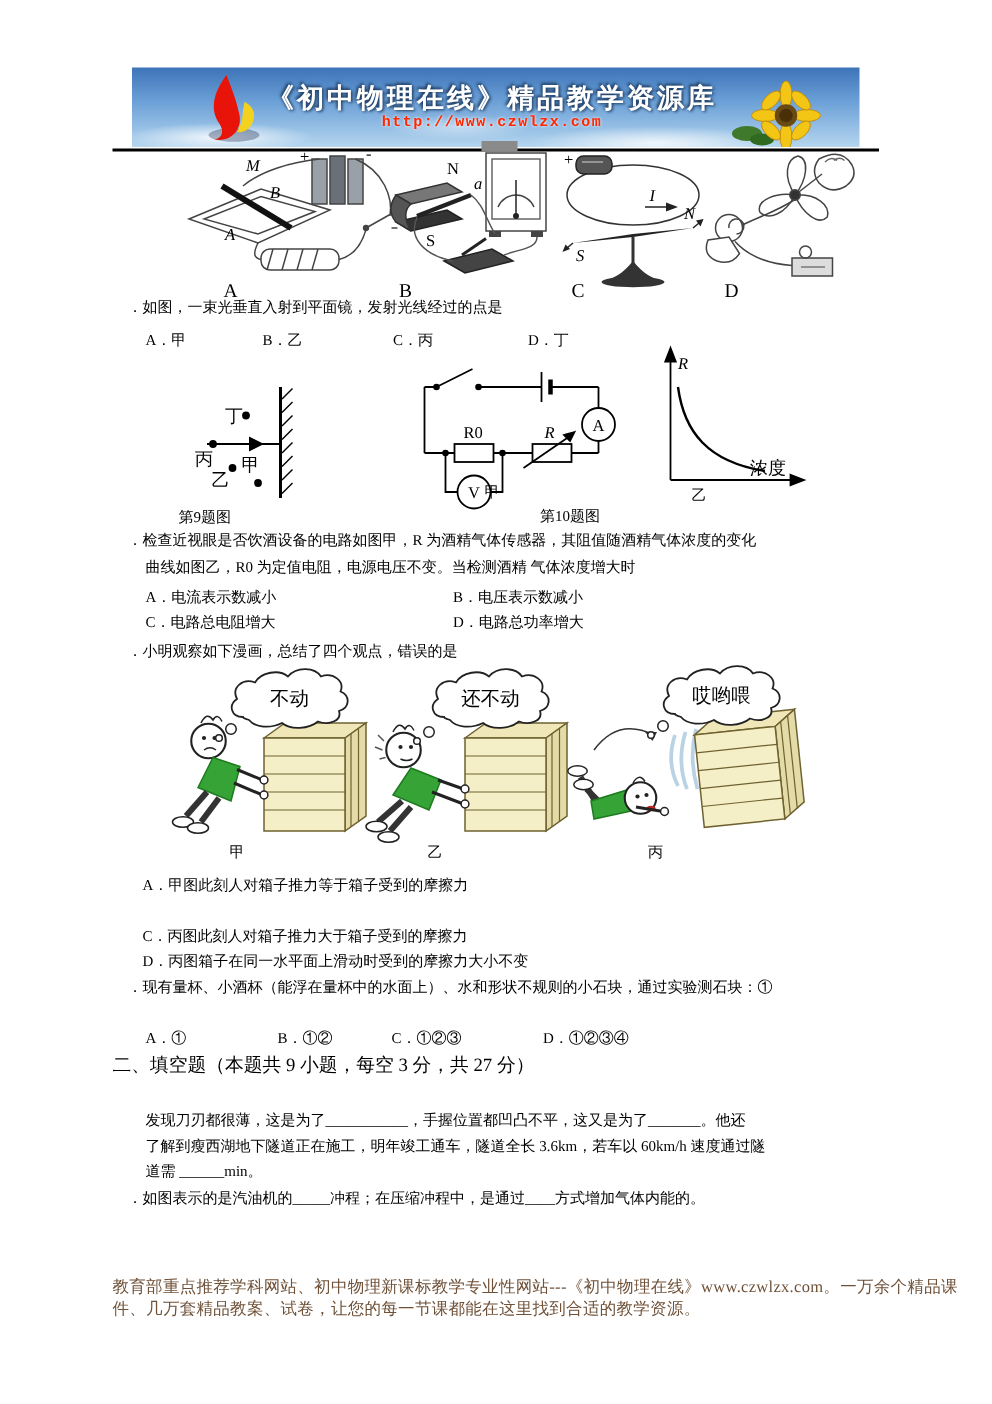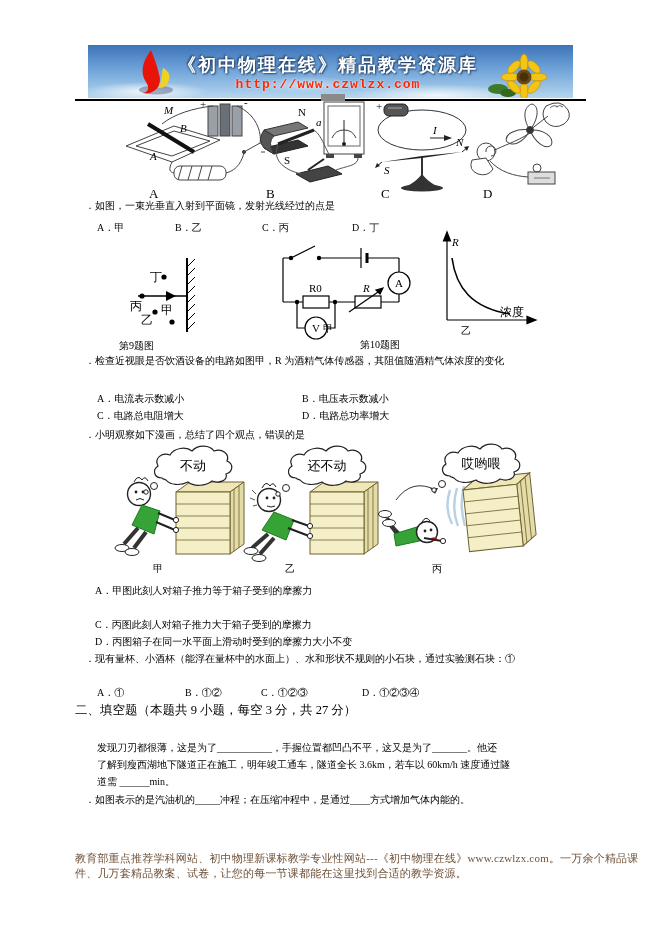--- a/index.html
+++ b/index.html
@@ -12,21 +12,21 @@
   .smudge{position:absolute;left:321px;top:94px;width:24px;height:7px;background:#8a8a8a;}
   .banner{position:absolute;left:88px;top:45px;width:485px;height:53px;overflow:hidden;
       background:
         radial-gradient(ellipse 90px 14px at 12% 88%, rgba(255,255,255,.85), rgba(255,255,255,0) 70%),
         radial-gradient(ellipse 120px 16px at 72% 95%, rgba(255,255,255,.8), rgba(255,255,255,0) 70%),
         radial-gradient(ellipse 70px 12px at 45% 75%, rgba(255,255,255,.45), rgba(255,255,255,0) 70%),
         linear-gradient(180deg,#3d74b8 0%,#6ea2d8 45%,#b5d6ef 100%);}
   .banner-txt{position:absolute;left:70px;top:8px;width:340px;text-align:center;}
   .banner-title{font-size:18px;font-weight:bold;color:#fff;letter-spacing:2px;white-space:nowrap;
       text-shadow:1px 1px 2px #1e3d63,-1px -1px 2px #1e3d63;}
-  .banner-url{font-size:13px;font-weight:bold;color:#ff2600;letter-spacing:1px;white-space:nowrap;
+  .banner-url{font-size:10px;font-weight:bold;color:#ff2600;letter-spacing:1px;white-space:nowrap;
       font-family:"Liberation Mono","DejaVu Sans Mono",monospace;text-shadow:0 0 2px #fff;}
   svg.fig{position:absolute;overflow:visible;}
   .svgt{font-family:"Liberation Serif","DejaVu Serif",serif;font-size:11px;fill:#000;}
   .svgt-cjk{font-family:"Liberation Serif","DejaVu Serif",serif;font-size:12px;fill:#000;}
   .bub{font-family:"Liberation Serif","DejaVu Serif",serif;font-size:13px;fill:#000;text-anchor:middle;}
 </style>
 </head>
 <body>
 
 <div class="page">
@@ -233,20 +233,21 @@
       <line x1="9" y1="90" x2="92" y2="90"></line>
       <polygon points="98,90 89,86.5 89,93.5" fill="#000"></polygon>
       <path d="M14,28 C18,58 34,78 72,84" stroke-width="1.6"></path>
     </g>
     <text class="svgt" x="14" y="16" font-style="italic">R</text>
     <text class="svgt-cjk" x="62" y="86">浓度</text>
   </svg>
   <span class="t" style="left:461px;top:323px">乙</span>
 
   <span class="t" style="left:85px;top:353px">．检查近视眼是否饮酒设备的电路如图甲，R 为酒精气体传感器，其阻值随酒精气体浓度的变化</span>
+  <span class="t" style="left:97px;top:371px">曲线如图乙，R0 为定值电阻，电源电压不变。当检测酒精 气体浓度增大时</span>
   <span class="t" style="left:97px;top:391px">A．电流表示数减小</span>
   <span class="t" style="left:302px;top:391px">B．电压表示数减小</span>
   <span class="t" style="left:97px;top:408px">C．电路总电阻增大</span>
   <span class="t" style="left:302px;top:408px">D．电路总功率增大</span>
 
   <span class="t" style="left:85px;top:427px">．小明观察如下漫画，总结了四个观点，错误的是</span>
 
   <svg class="fig" style="left:112px;top:446px" width="140" height="118" viewBox="0 0 140 118">
     <g transform="translate(64,36)">
       <polygon points="0,10 14,0 68,0 54,10" fill="#efe7b8" stroke="#6f6230"></polygon>

